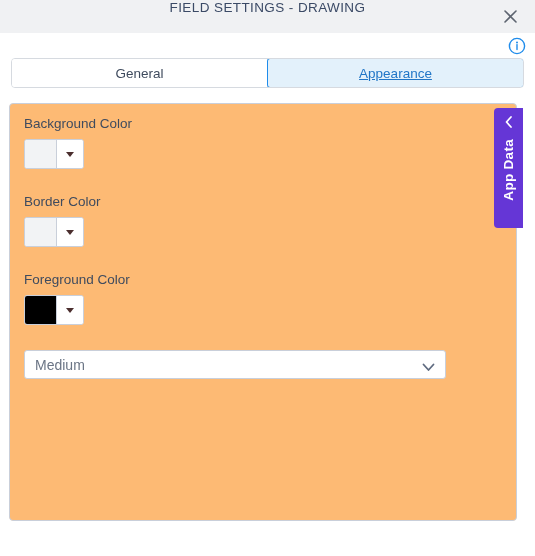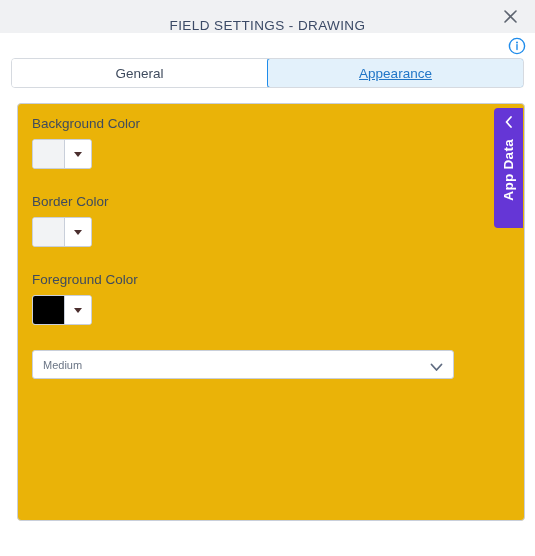--- a/index.html
+++ b/index.html
@@ -22,21 +22,21 @@
     background: #ffffff;
     box-sizing: border-box;
   }
 
   
   .titlebar {
     position: relative;
     height: 33px;
     background: #f0f1f3;
     display: flex;
-    align-items: flex-end;
+    align-items: flex-start;
     justify-content: center;
   }
   .titlebar-text {
     font-size: 13.5px;
     letter-spacing: 0.4px;
     color: #3b4a66;
     font-weight: 400;
     white-space: nowrap;
   }
   .close-btn {
@@ -100,27 +100,27 @@
     border-radius: 3px;
     margin: -1px -1px -1px -1px;
     z-index: 2;
     position: relative;
     text-decoration: underline;
   }
 
   
   .content-panel {
     position: absolute;
-    left: 17px;
+    left: 9px;
     top: 103px;
     width: 508px;
     height: 418px;
     border: 1px solid #c9cfda;
     border-radius: 4px;
-    background: #eab308;
+    background: #fdba74;
     box-sizing: border-box;
     padding: 12px 14px;
   }
 
   .field { margin-bottom: 6px; }
   .field-label {
     font-size: 13.5px;
     color: #3f4b5e;
     margin-bottom: 7px;
     line-height: 16px;
@@ -169,21 +169,21 @@
   .select-box {
     width: 100%;
     height: 100%;
     border: 1px solid #c9cfda;
     border-radius: 3px;
     background: #ffffff;
     box-sizing: border-box;
     display: flex;
     align-items: center;
     padding-left: 10px;
-    font-size: 11px;
+    font-size: 14px;
     color: #6b7585;
     cursor: pointer;
   }
   .select-chevron {
     position: absolute;
     right: 11px;
     top: 9px;
     pointer-events: none;
   }
 

